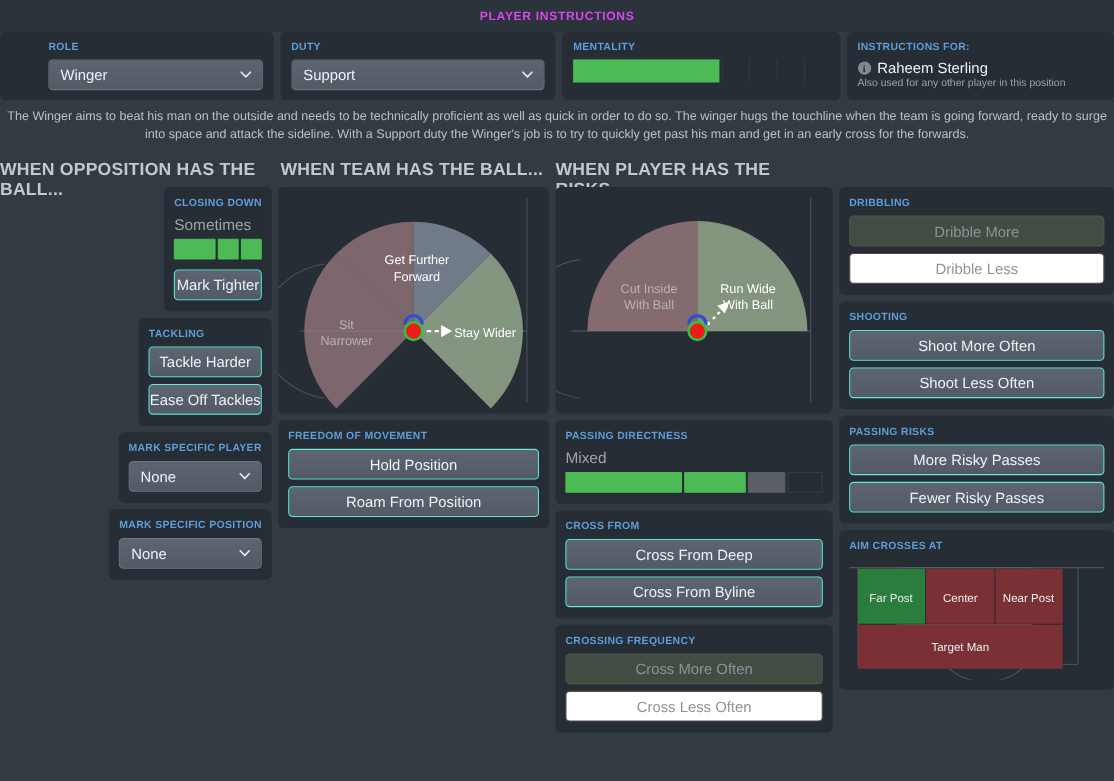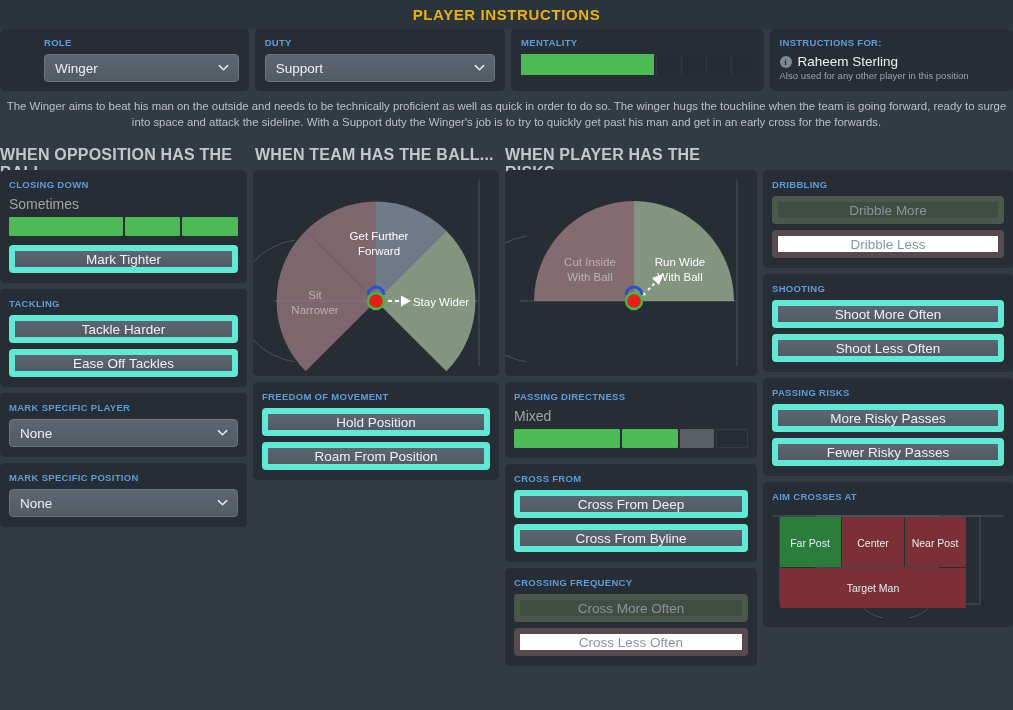--- a/index.html
+++ b/index.html
@@ -11,21 +11,21 @@
   }
   .root { position: relative; width: 1013px; height: 710px; }
 
   
   .topbar {
     height: 29px; width: 100%;
     background: #2b333b;
     display: flex; align-items: center; justify-content: center;
   }
   .topbar .title {
-    color: #eab308; font-size: 15px; font-weight: bold; letter-spacing: .6px; text-align: center;
+    color: #d946ef; font-size: 11px; font-weight: bold; letter-spacing: .6px; text-align: center;
   }
 
   
   .toprow { display: flex; gap: 6px; padding: 0 0 0 0; height: 62px; }
   .card {
     background: #262d35; border-radius: 5px;
     padding: 8px 10px;
   }
   .card-label {
     color: #5f9ddb; font-size: 9.5px; font-weight: bold;
@@ -85,36 +85,36 @@
   .colheads div {
     color:#c2c8ce; font-size:16px; font-weight:bold; letter-spacing:.2px;
   }
   .ch1 { width:255px; }
   .ch2 { width:250px; }
   .ch3 { width:258px; }
 
   
   .grid { display:flex; gap:6px; align-items:flex-start; }
   .col { display:flex; flex-direction:column; gap:6px; }
-  .col1 { width:247px; }
+  .col1 { width:247px;align-items:flex-end; }
   .col2 { width:246px; }
   .col3 { width:252px; }
   .col4 { width:250px; }
 
   .panel { background:#262d35; border-radius:5px; padding:9px 9px 10px 9px; }
   .panel-label {
     color:#5f9ddb; font-size:9.5px; font-weight:bold; letter-spacing:.3px;
     text-transform:uppercase; margin-bottom:6px;
   }
   .value-txt { color:#a3a3a3; font-size:14px; margin-bottom:5px; }
 
   .btn {
     height:28px; border-radius:4px;
     background: linear-gradient(#5d6570,#525a64);
-    border:6px solid #5eead4;
+    border:1px solid #5eead4;
     color:#eef1f4; font-size:13.5px;
     display:flex; align-items:center; justify-content:center;
     margin-top:6px;
     cursor:pointer;
   }
   .btn:first-of-type { margin-top:0; }
   .btn.disabled-green {
     background:#414c43; border-color:#4b574d; color:#8c949a; cursor:default;
   }
   .btn.disabled-red {

